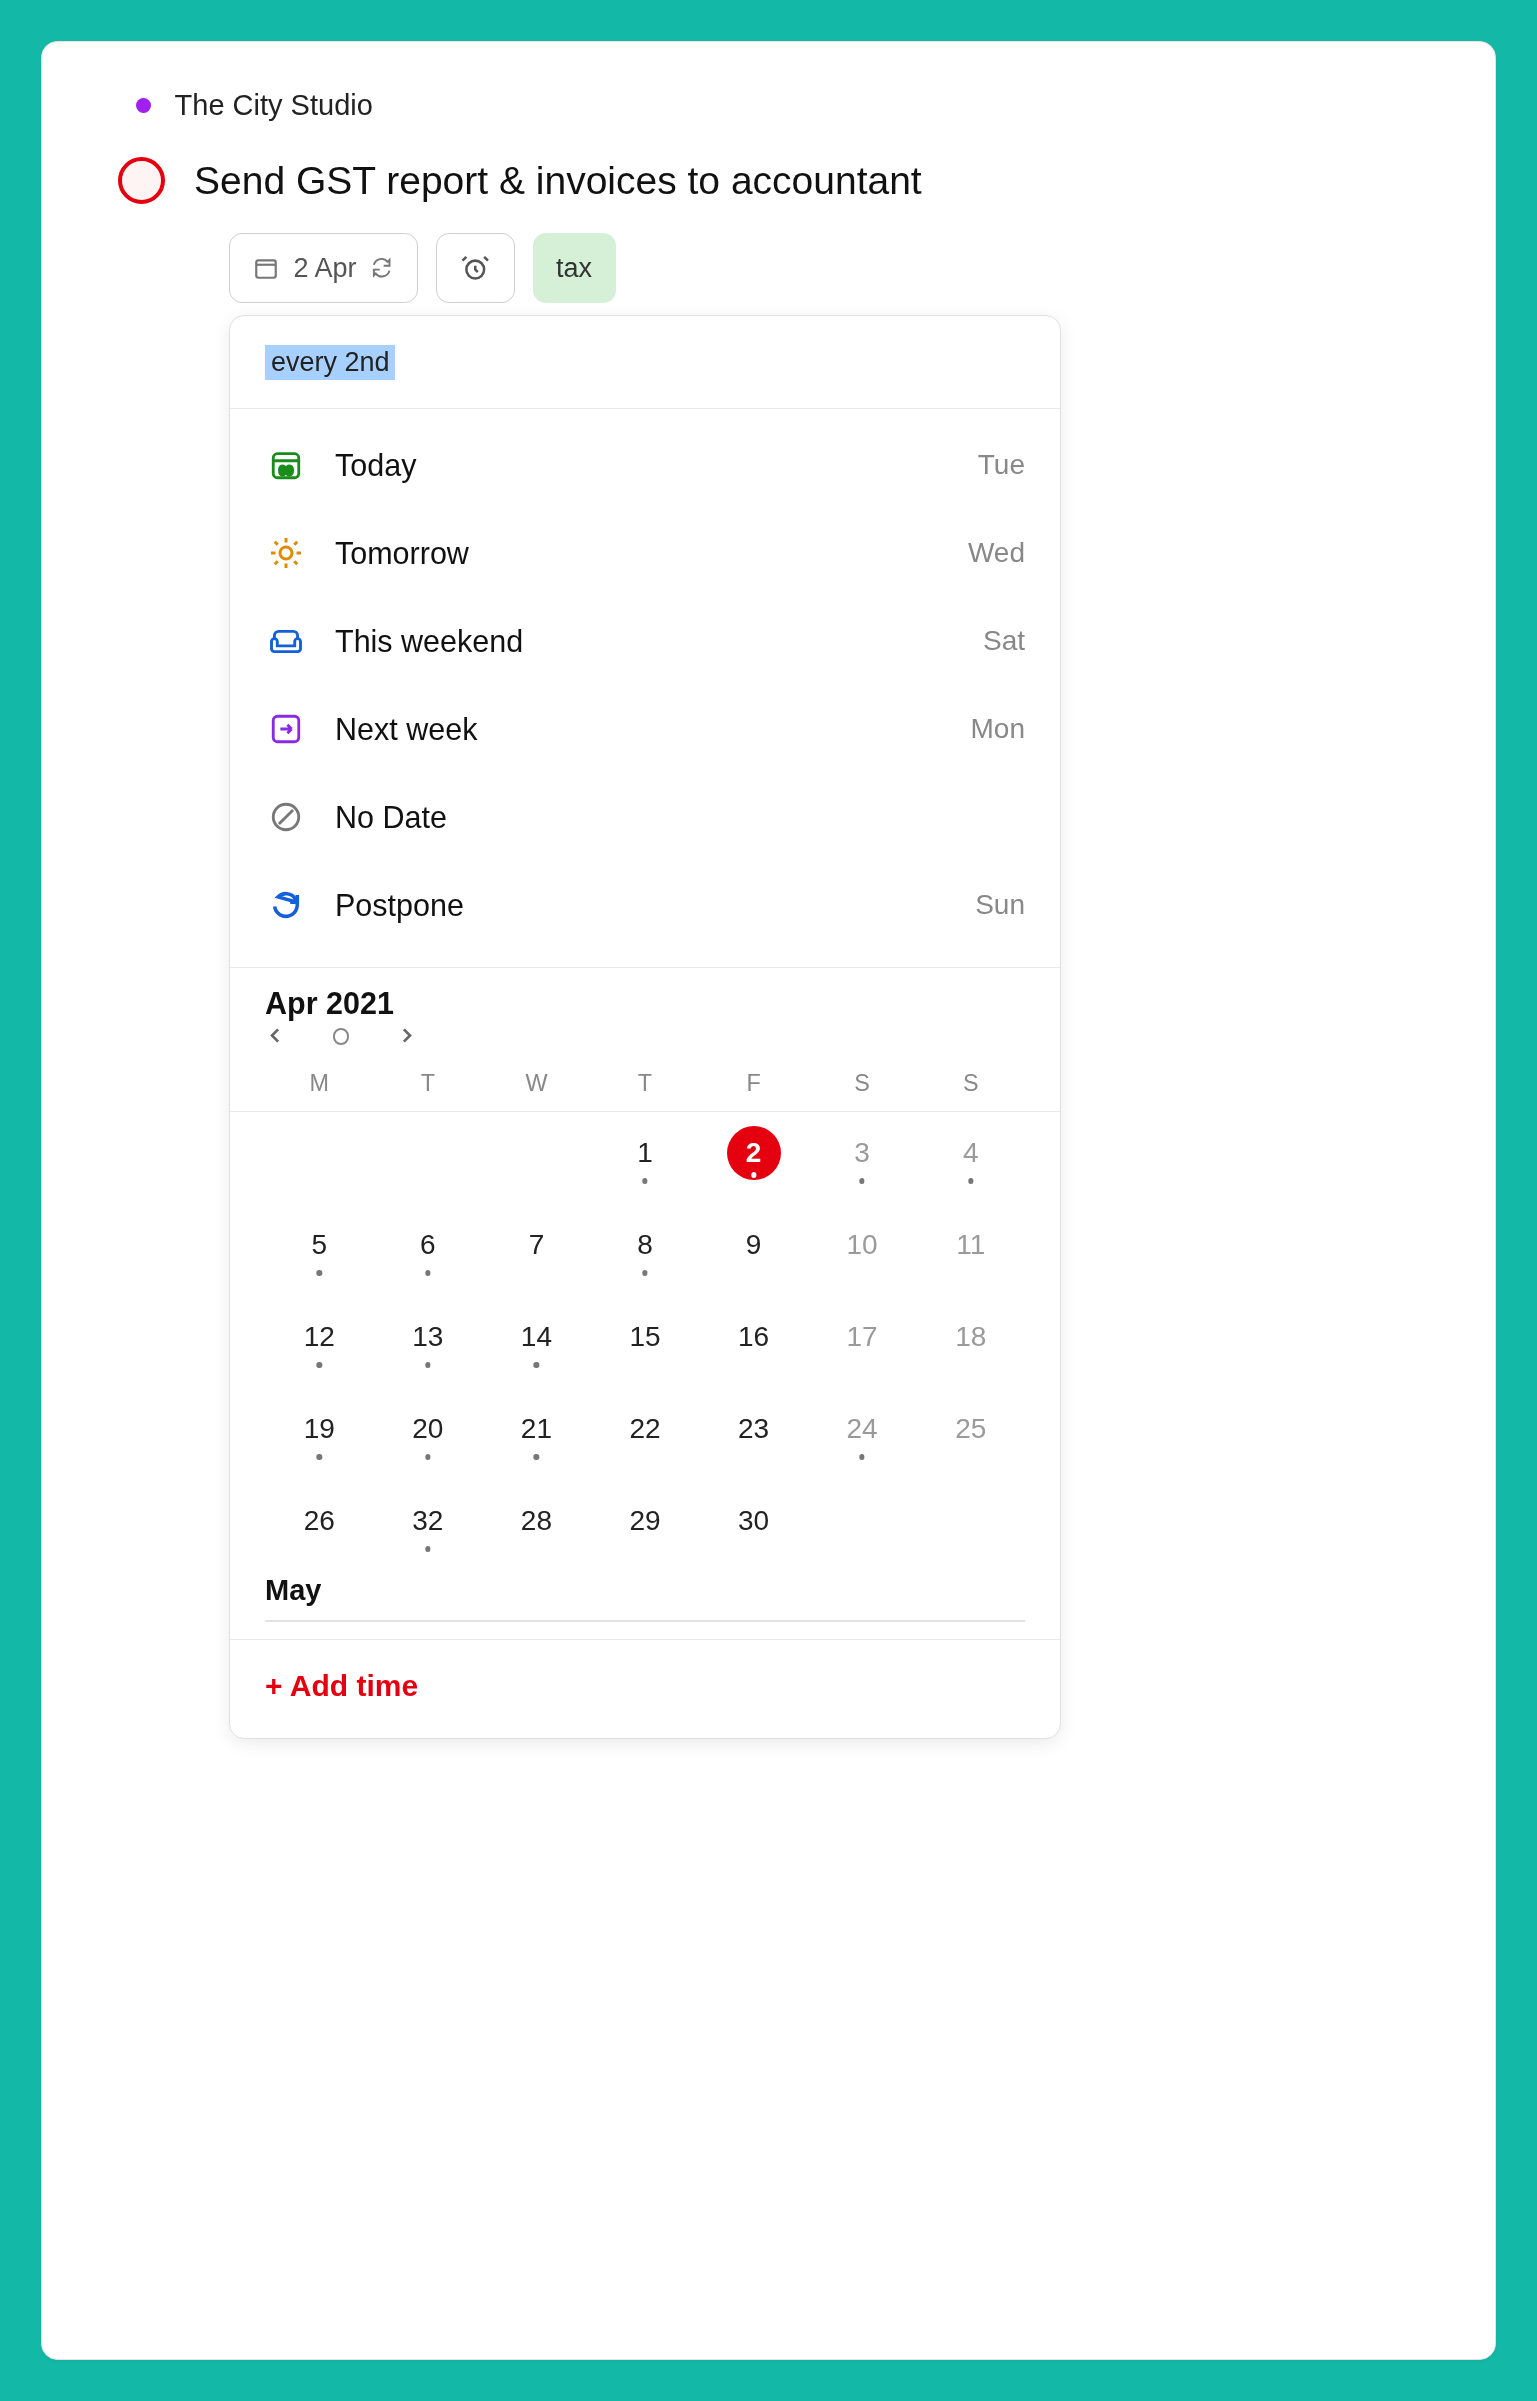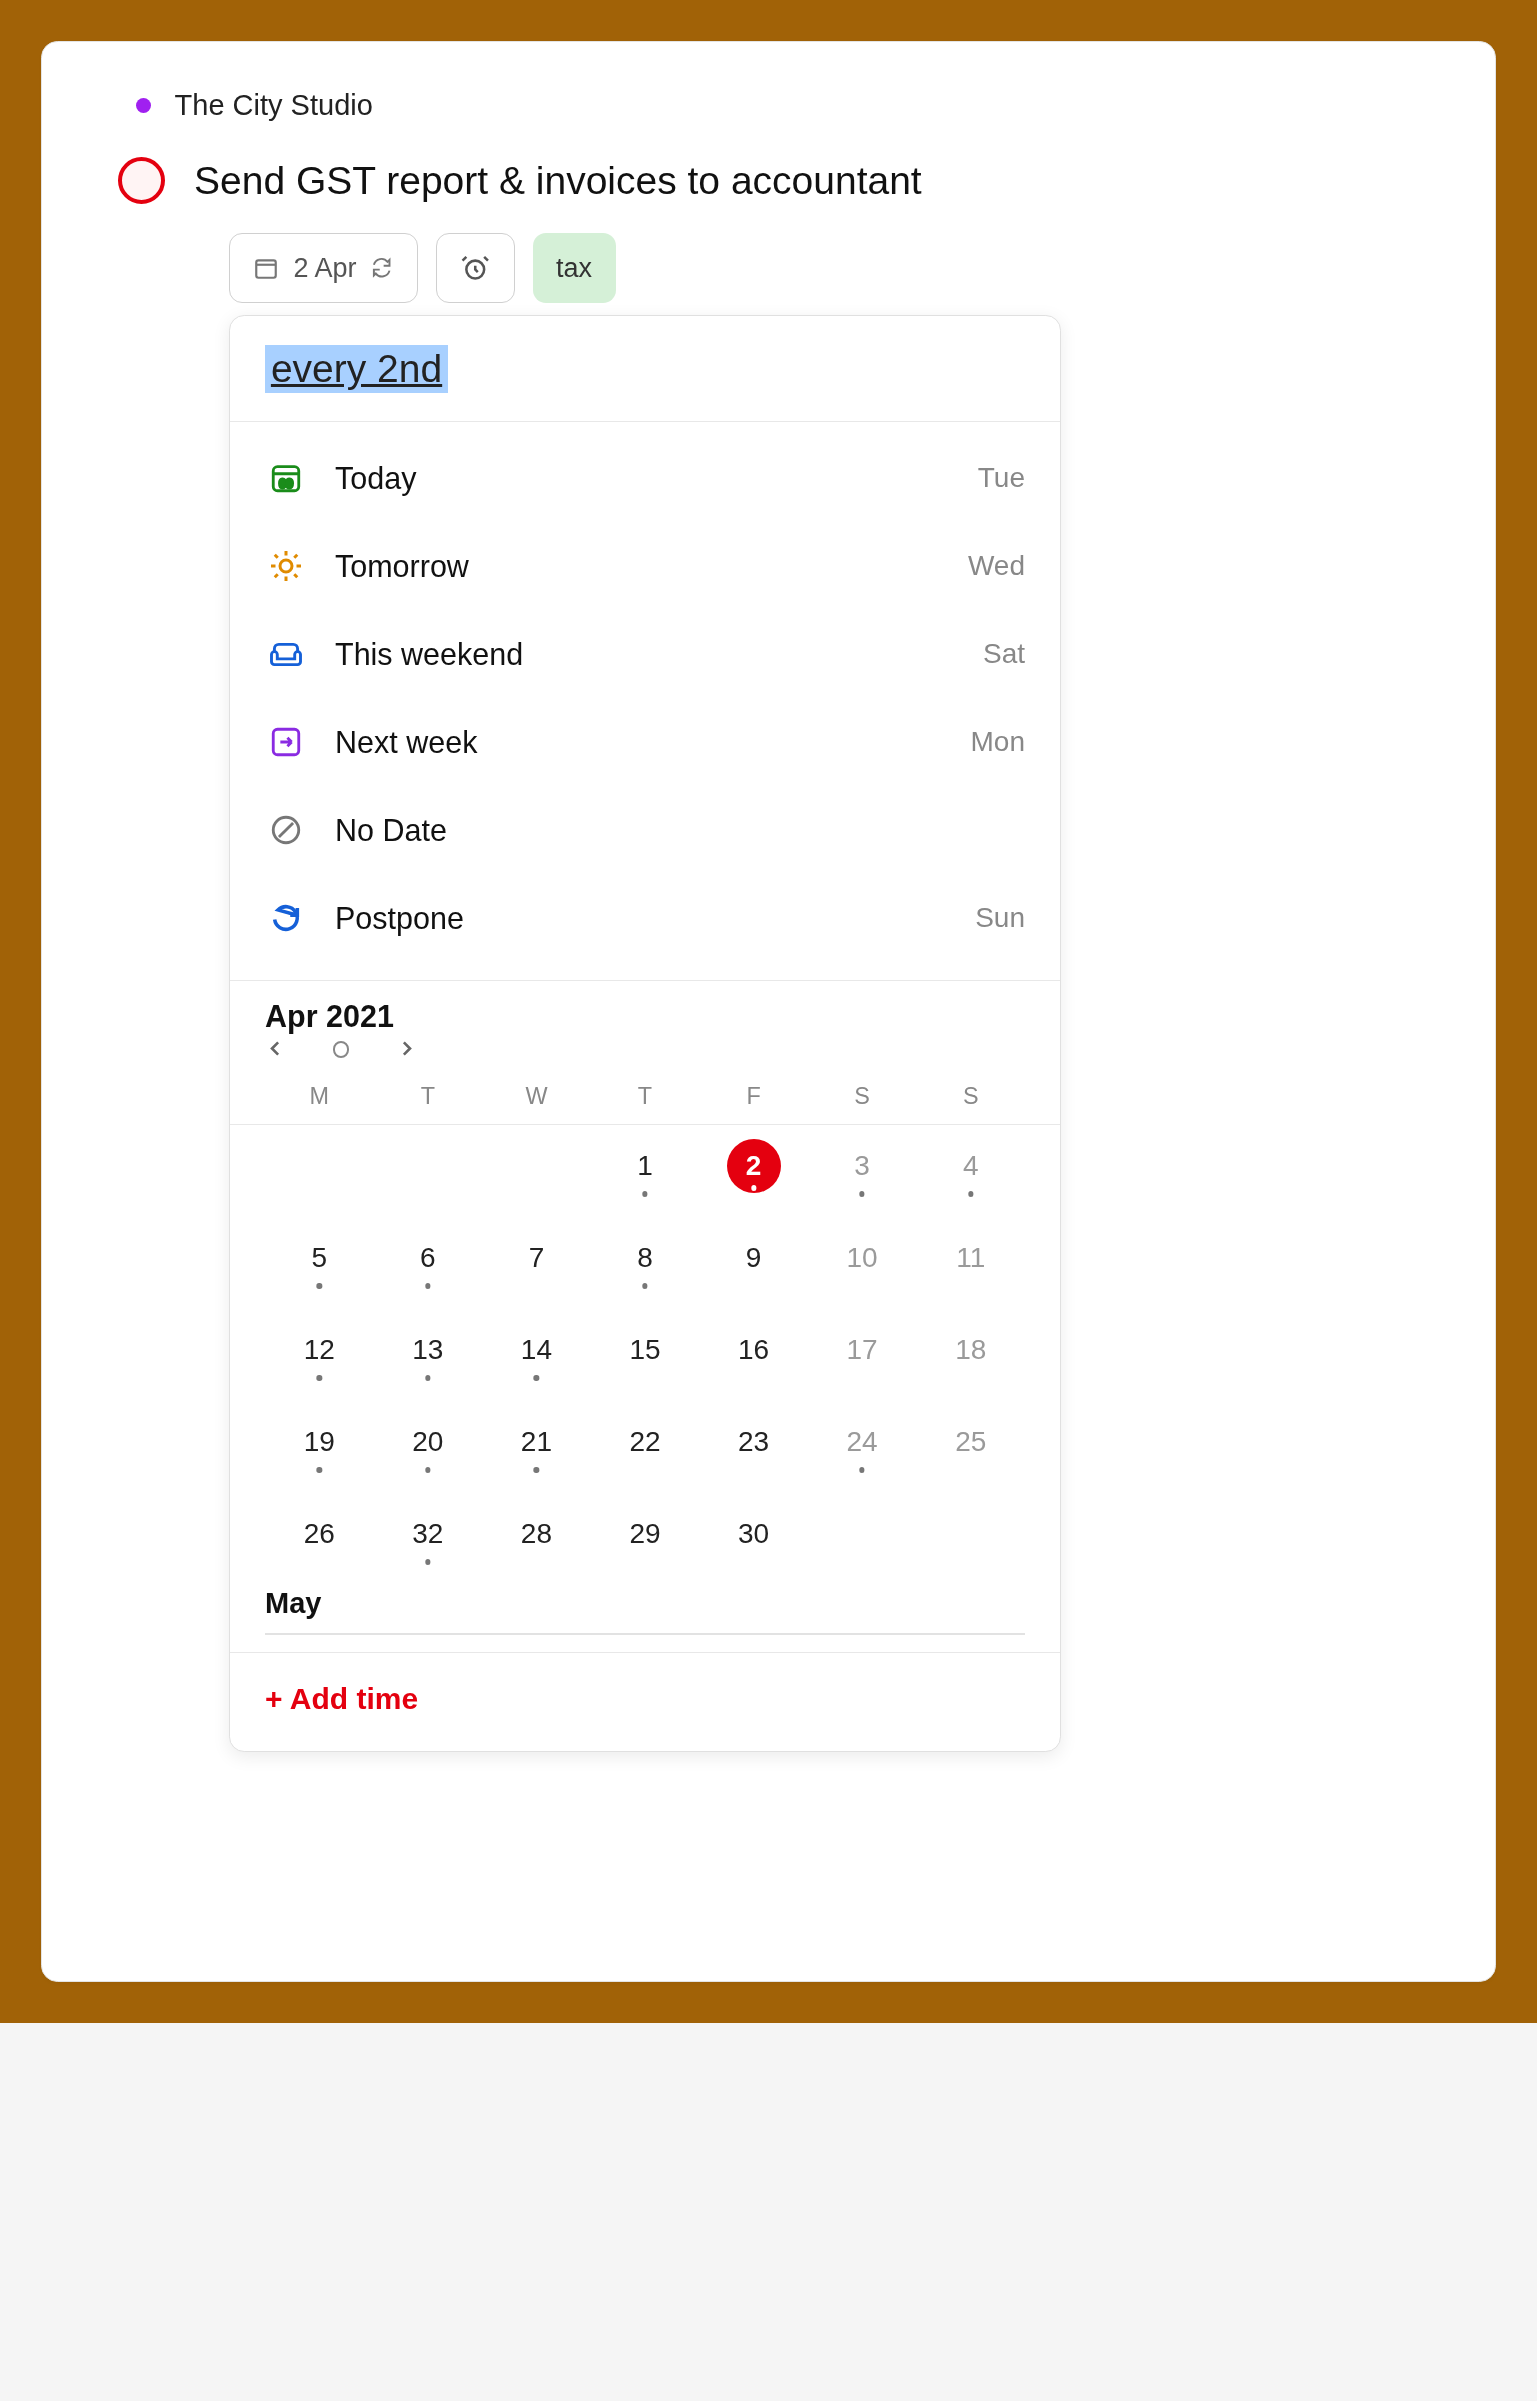--- a/index.html
+++ b/index.html
@@ -5,22 +5,22 @@
   * { box-sizing: border-box; }
   html, body {
     margin: 0; padding: 0;
     font-family: -apple-system, BlinkMacSystemFont, "Segoe UI", Helvetica, Arial, sans-serif;
     background: #f5f5f5;
     color: #111;
     font-size: 26px;
   }
   .page {
     width: 1537px;
-    height: 2023px;
-    background: #a16207;
+    height: 2401px;
+    background: #14b8a6;
     padding: 41px;
   }
   .card {
     width: 100%;
     height: 100%;
     background: #fff;
     border: 1.2px solid #e4e4e4;
     border-radius: 16.4px;
     padding: 47px 35px 35px 35px;
     box-shadow: 0 1.2px 3.5px rgba(0,0,0,0.03);
@@ -96,25 +96,24 @@
     border: 1.2px solid #e0e0e0;
     border-radius: 15.2px;
     box-shadow: 0 4.7px 17.6px rgba(0,0,0,0.08);
     overflow: hidden;
   }
   .popover-input-wrap {
     padding: 29px 35px 28px 35px;
   }
   .popover-input {
     display: inline-block;
-    font-size: 39px;
+    font-size: 27px;
     background: #a8d0ff;
     padding: 2.3px 5.9px;
     color: #222;
-    text-decoration: underline;
   }
   .divider {
     height: 1.2px;
     background: #e8e8e8;
     width: 100%;
   }
   .quick-list {
     padding: 11.7px 35px 17.6px 35px;
   }
   .quick-row {

